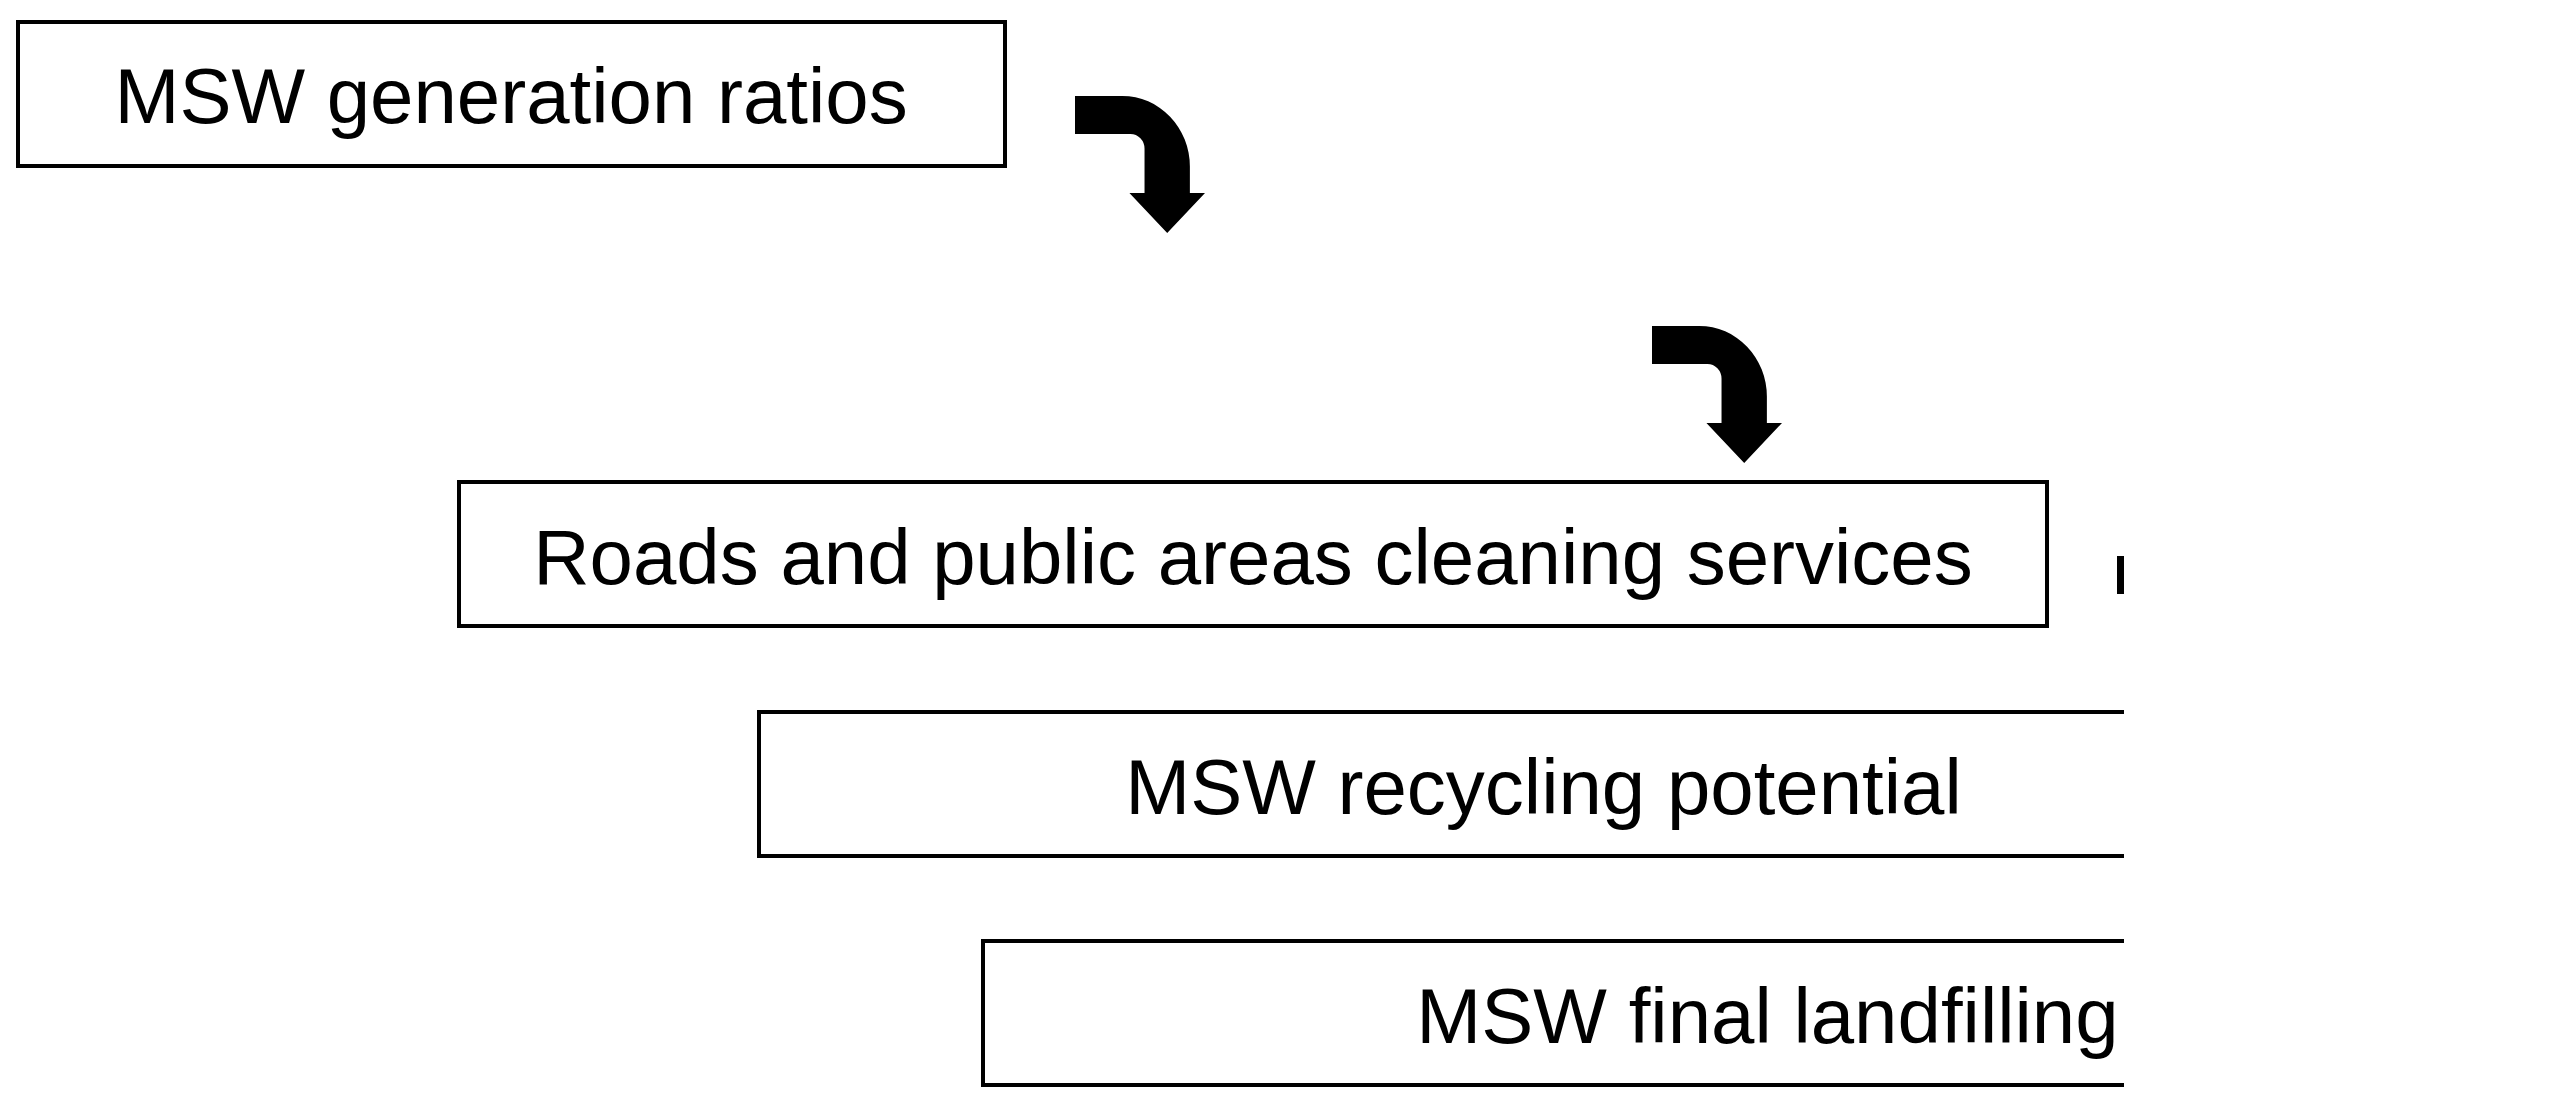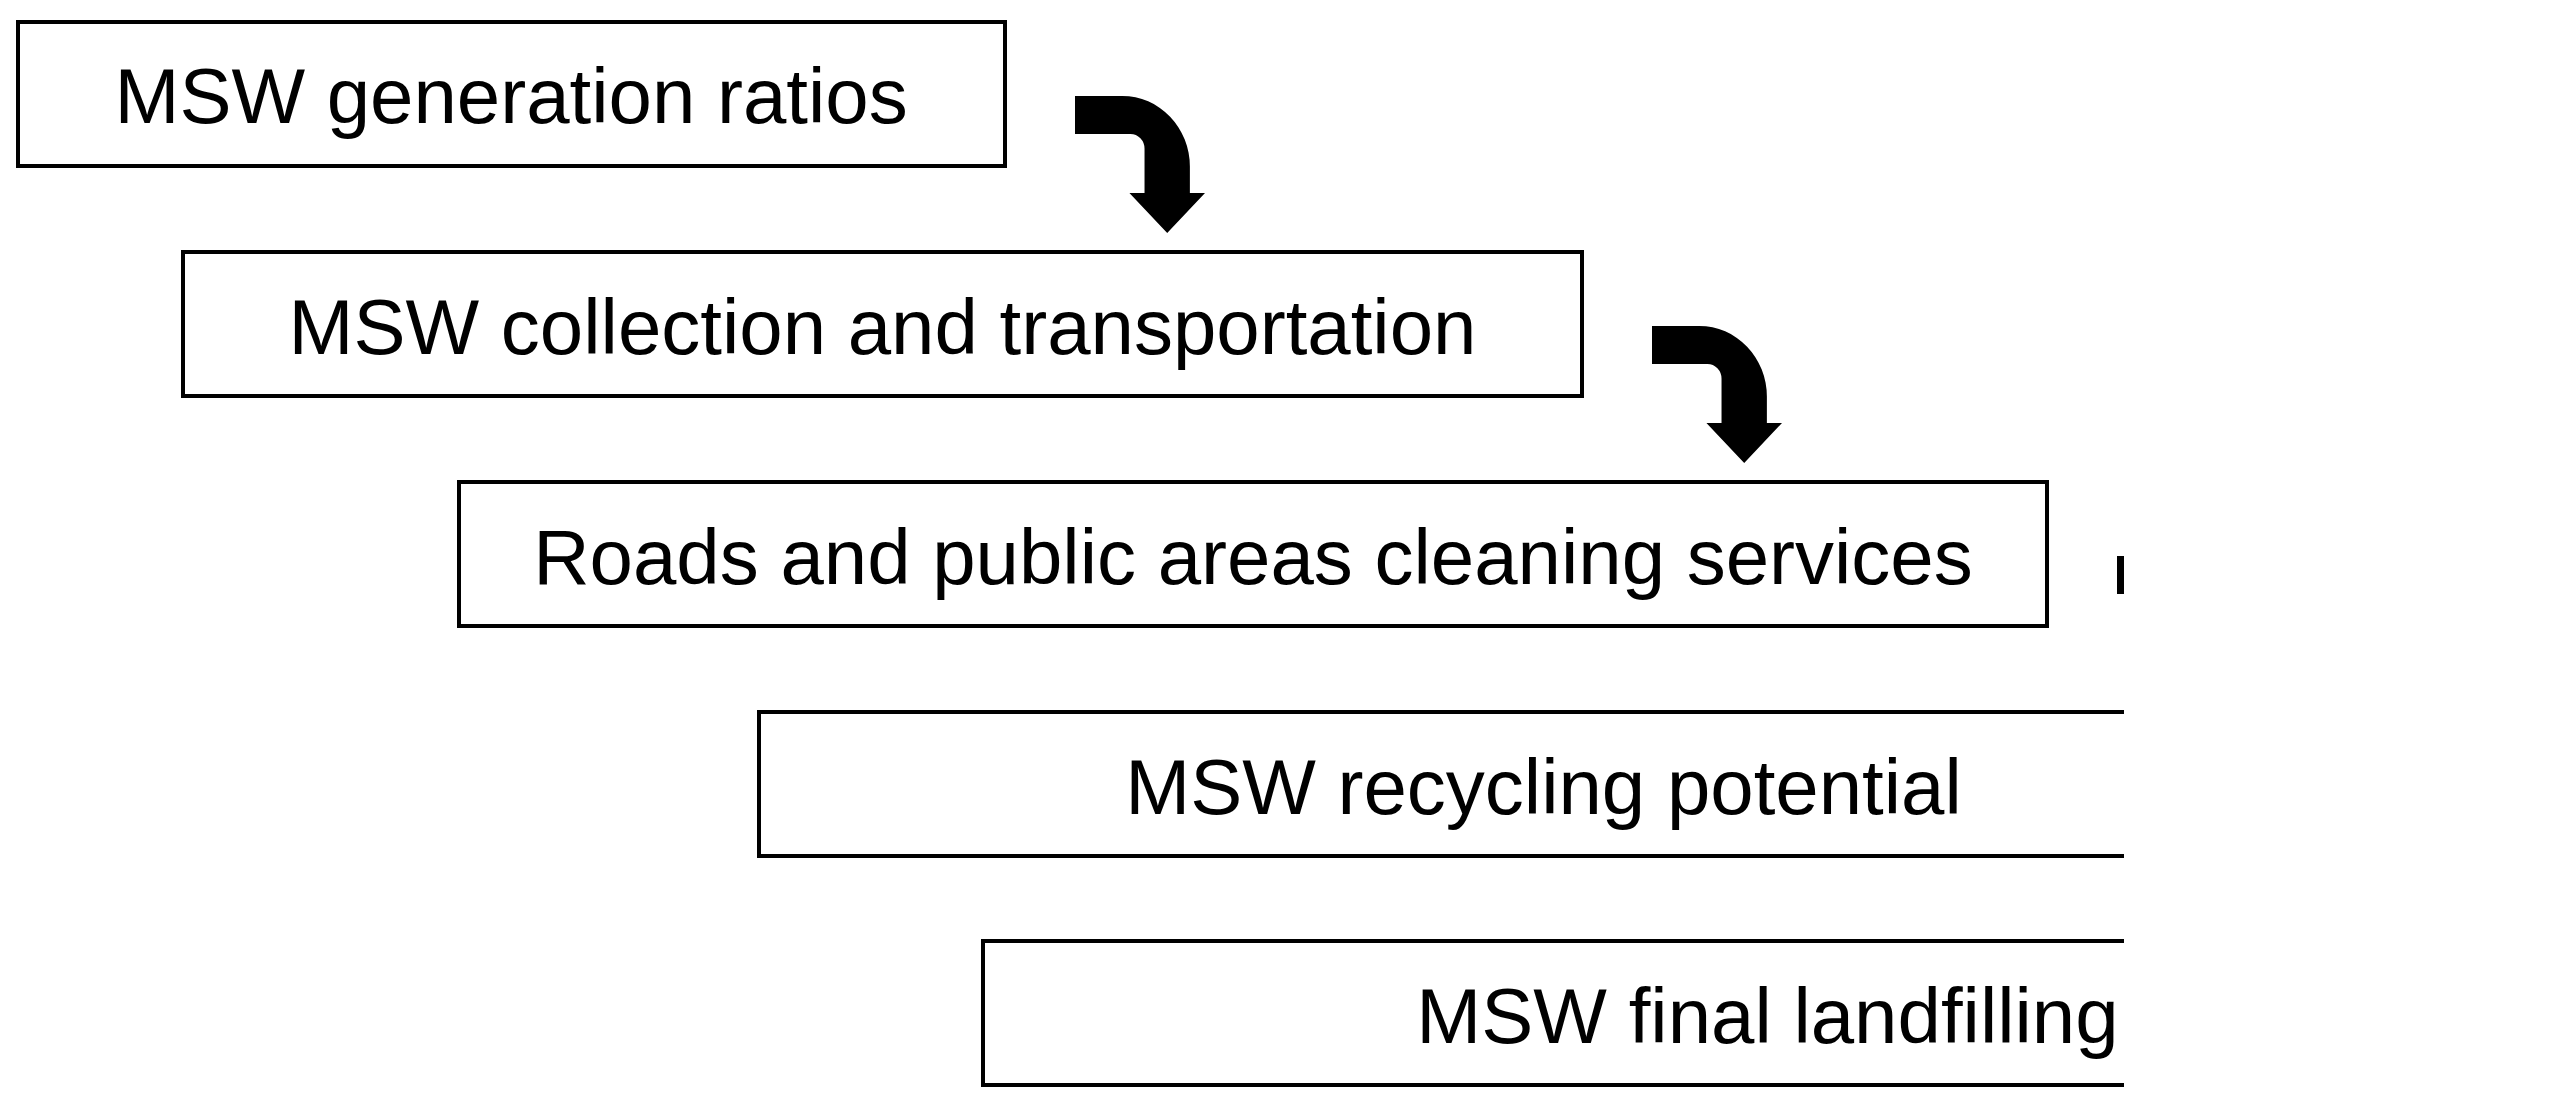--- a/index.html
+++ b/index.html
@@ -55,23 +55,20 @@
 <div id="canvas">
 
   <div class="flow-box pos-step-1">
     <span class="label">MSW generation ratios</span>
   </div>
 
   <svg class="flow-arrow pos-arrow-1" viewBox="0 0 130 130" preserveAspectRatio="none" xmlns="http://www.w3.org/2000/svg">
     <path fill="#000000" d="M0,0 H47 A67,67 0 0 1 114,67 V92 H129 L91.5,130 L54,92 H69 V50 A14,14 0 0 0 55,36 H0 Z"></path>
   </svg>
 
-  <div class="flow-box pos-step-2">
-    <span class="label">MSW collection and transportation</span>
-  </div>
 
   <svg class="flow-arrow pos-arrow-2" viewBox="0 0 130 130" preserveAspectRatio="none" xmlns="http://www.w3.org/2000/svg">
     <path fill="#000000" d="M0,0 H47 A67,67 0 0 1 114,67 V92 H129 L91.5,130 L54,92 H69 V50 A14,14 0 0 0 55,36 H0 Z"></path>
   </svg>
 
   <div class="flow-box pos-step-3">
     <span class="label">Roads and public areas cleaning services</span>
   </div>
 
   <svg class="flow-arrow pos-arrow-3" viewBox="0 0 130 130" preserveAspectRatio="none" xmlns="http://www.w3.org/2000/svg">

